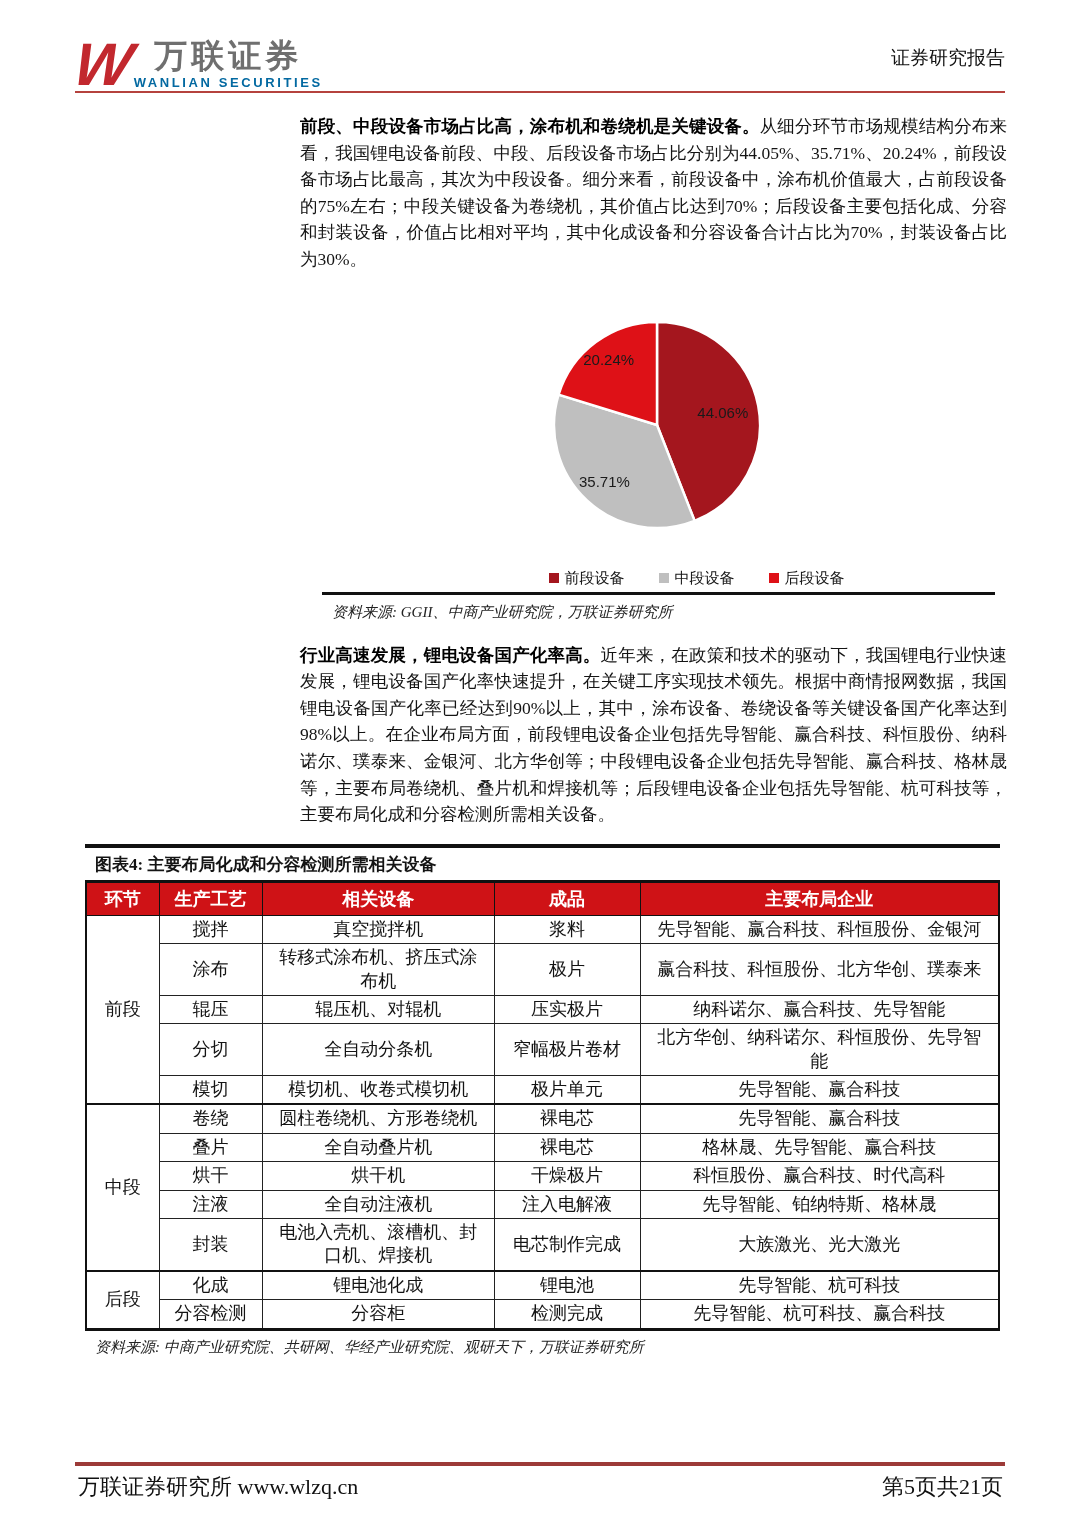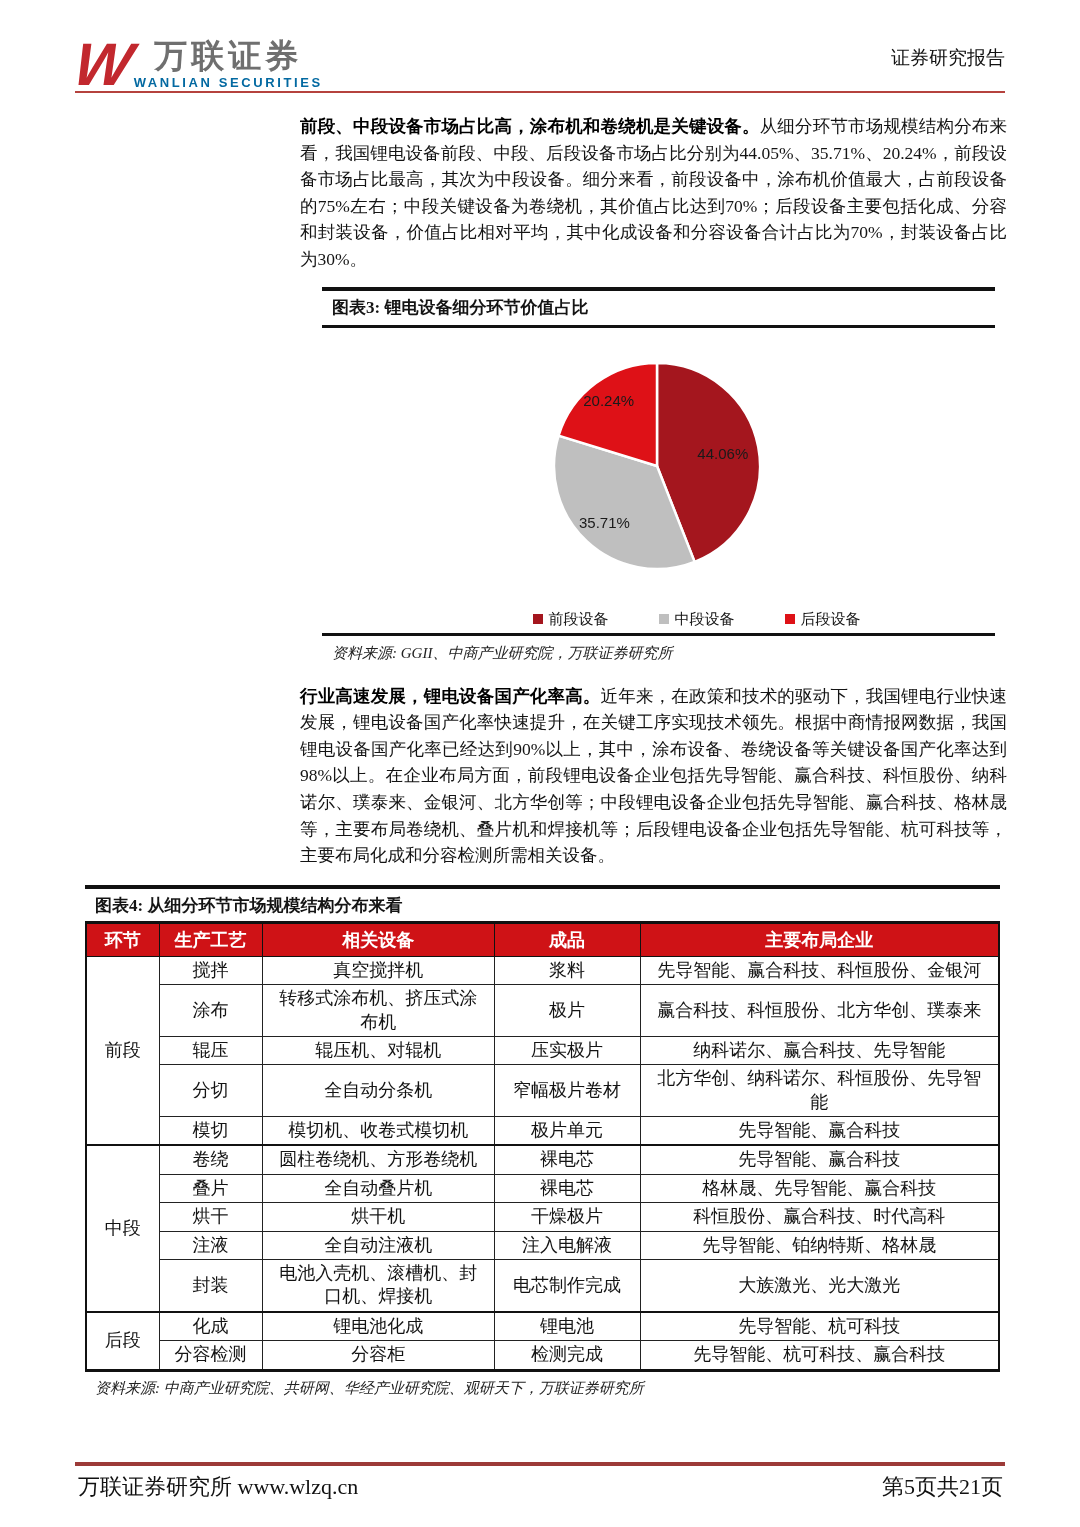--- a/index.html
+++ b/index.html
@@ -32,21 +32,21 @@
   .fig-title{border-top:4px solid #111;border-bottom:3px solid #111;
              font-weight:bold;font-size:17px;padding:5px 10px 6px;}
   .fig4 .fig-title{border-bottom:none;padding-bottom:4px;}
   .fig-source{font-size:15px;font-style:italic;color:#222;padding:7px 4px 0 10px;}
   .fig3 .fig-source{border-top:3px solid #111;margin-top:0;padding-top:8px;}
   
   .chart-area{position:relative;height:305px;}
   .pie-label{font-family:"Liberation Sans","DejaVu Sans",sans-serif;
              font-size:15px;fill:#1a1a1a;}
   .legend{position:absolute;bottom:4px;left:0;width:100%;display:flex;
-          justify-content:center;gap:50px;transform:translateX(38px);
+          justify-content:center;gap:34px;transform:translateX(38px);
           font-size:15px;}
   .legend-item{display:inline-flex;align-items:center;gap:6px;}
   .legend-swatch{width:10px;height:10px;display:inline-block;}
   
   .equip-table{width:100%;border-collapse:collapse;border:2px solid #111;
                border-top:3px solid #111;border-bottom:3px solid #111;
                font-size:18px;table-layout:fixed;}
   .equip-table th{background:#CF1216;color:#fff;font-weight:bold;
                   padding:4px 4px;border:1px solid #111;font-size:18px;}
   .equip-table td{border:1px solid #222;text-align:center;
@@ -73,21 +73,20 @@
     </div>
     <div class="report-type">证券研究报告</div>
   </div>
   <div class="hdr-rule"></div>
 
   <div class="para">
     <b>前段、中段设备市场占比高，涂布机和卷绕机是关键设备。</b><span>从细分环节市场规模结构分布来看，我国锂电设备前段、中段、后段设备市场占比分别为44.05%、35.71%、20.24%，前段设备市场占比最高，其次为中段设备。细分来看，前段设备中，涂布机价值最大，占前段设备的75%左右；中段关键设备为卷绕机，其价值占比达到70%；后段设备主要包括化成、分容和封装设备，价值占比相对平均，其中化成设备和分容设备合计占比为70%，封装设备占比为30%。</span>
   </div>
 
   <div class="fig3">
-    <div class="fig-title">图表3: 锂电设备细分环节价值占比</div>
     <div class="chart-area">
       <svg id="pie-svg" width="673" height="305">
           <path d="M335,138 L335.0,35.0 A103,103 0 0 1 372.6,233.9 Z" fill="#A4161E" stroke="#fff" stroke-width="2.5"></path>
           <text x="400.8" y="130.6" text-anchor="middle" class="pie-label">44.06%</text>
           <path d="M335,138 L372.6,233.9 A103,103 0 0 1 236.6,107.6 Z" fill="#BFBFBF" stroke="#fff" stroke-width="2.5"></path>
           <text x="282.4" y="199.6" text-anchor="middle" class="pie-label">35.71%</text>
           <path d="M335,138 L236.6,107.6 A103,103 0 0 1 335.0,35.0 Z" fill="#DE1117" stroke="#fff" stroke-width="2.5"></path>
           <text x="286.7" y="77.5" text-anchor="middle" class="pie-label">20.24%</text>
         </svg>
       <div class="legend" id="pie-legend">
@@ -106,21 +105,21 @@
         </div>
     </div>
     <div class="fig-source">资料来源: GGII、中商产业研究院，万联证券研究所</div>
   </div>
 
   <div class="para">
     <b>行业高速发展，锂电设备国产化率高。</b><span>近年来，在政策和技术的驱动下，我国锂电行业快速发展，锂电设备国产化率快速提升，在关键工序实现技术领先。根据中商情报网数据，我国锂电设备国产化率已经达到90%以上，其中，涂布设备、卷绕设备等关键设备国产化率达到98%以上。在企业布局方面，前段锂电设备企业包括先导智能、赢合科技、科恒股份、纳科诺尔、璞泰来、金银河、北方华创等；中段锂电设备企业包括先导智能、赢合科技、格林晟等，主要布局卷绕机、叠片机和焊接机等；后段锂电设备企业包括先导智能、杭可科技等，主要布局化成和分容检测所需相关设备。</span>
   </div>
 
   <div class="fig4">
-    <div class="fig-title">图表4: 从细分环节市场规模结构分布来看</div>
+    <div class="fig-title">图表4: 主要布局化成和分容检测所需相关设备</div>
     <table class="equip-table" id="equip-table">
         <colgroup>
           <col style="width: 8%;">
           <col style="width: 11.3%;">
           <col style="width: 25.4%;">
           <col style="width: 16%;">
           <col style="width: 39.3%;">
         </colgroup>
         <thead>
           <tr>

